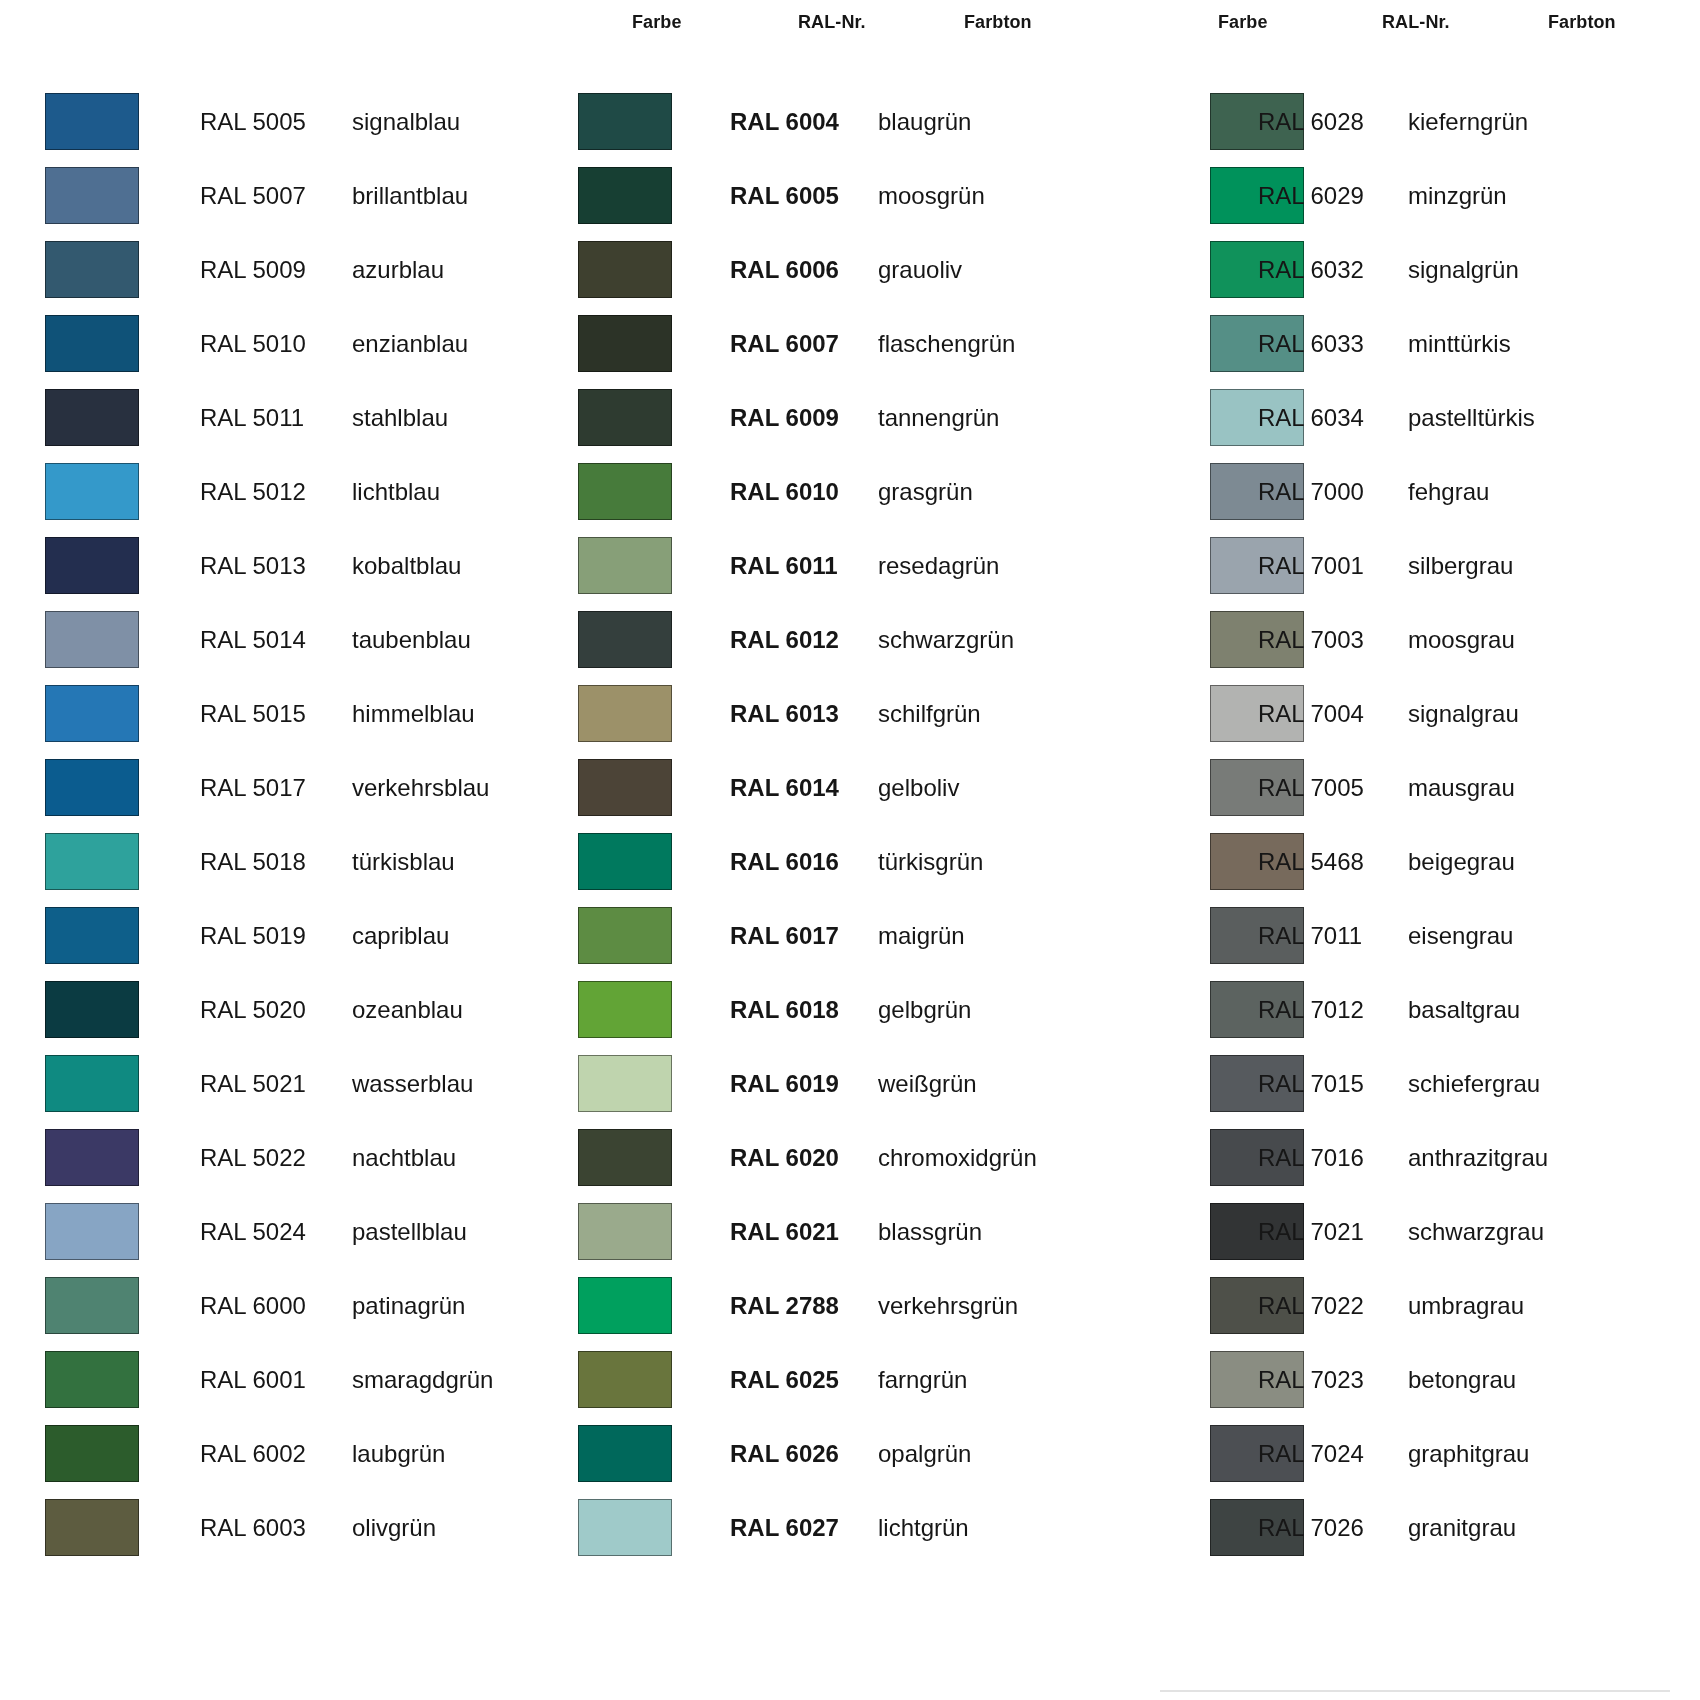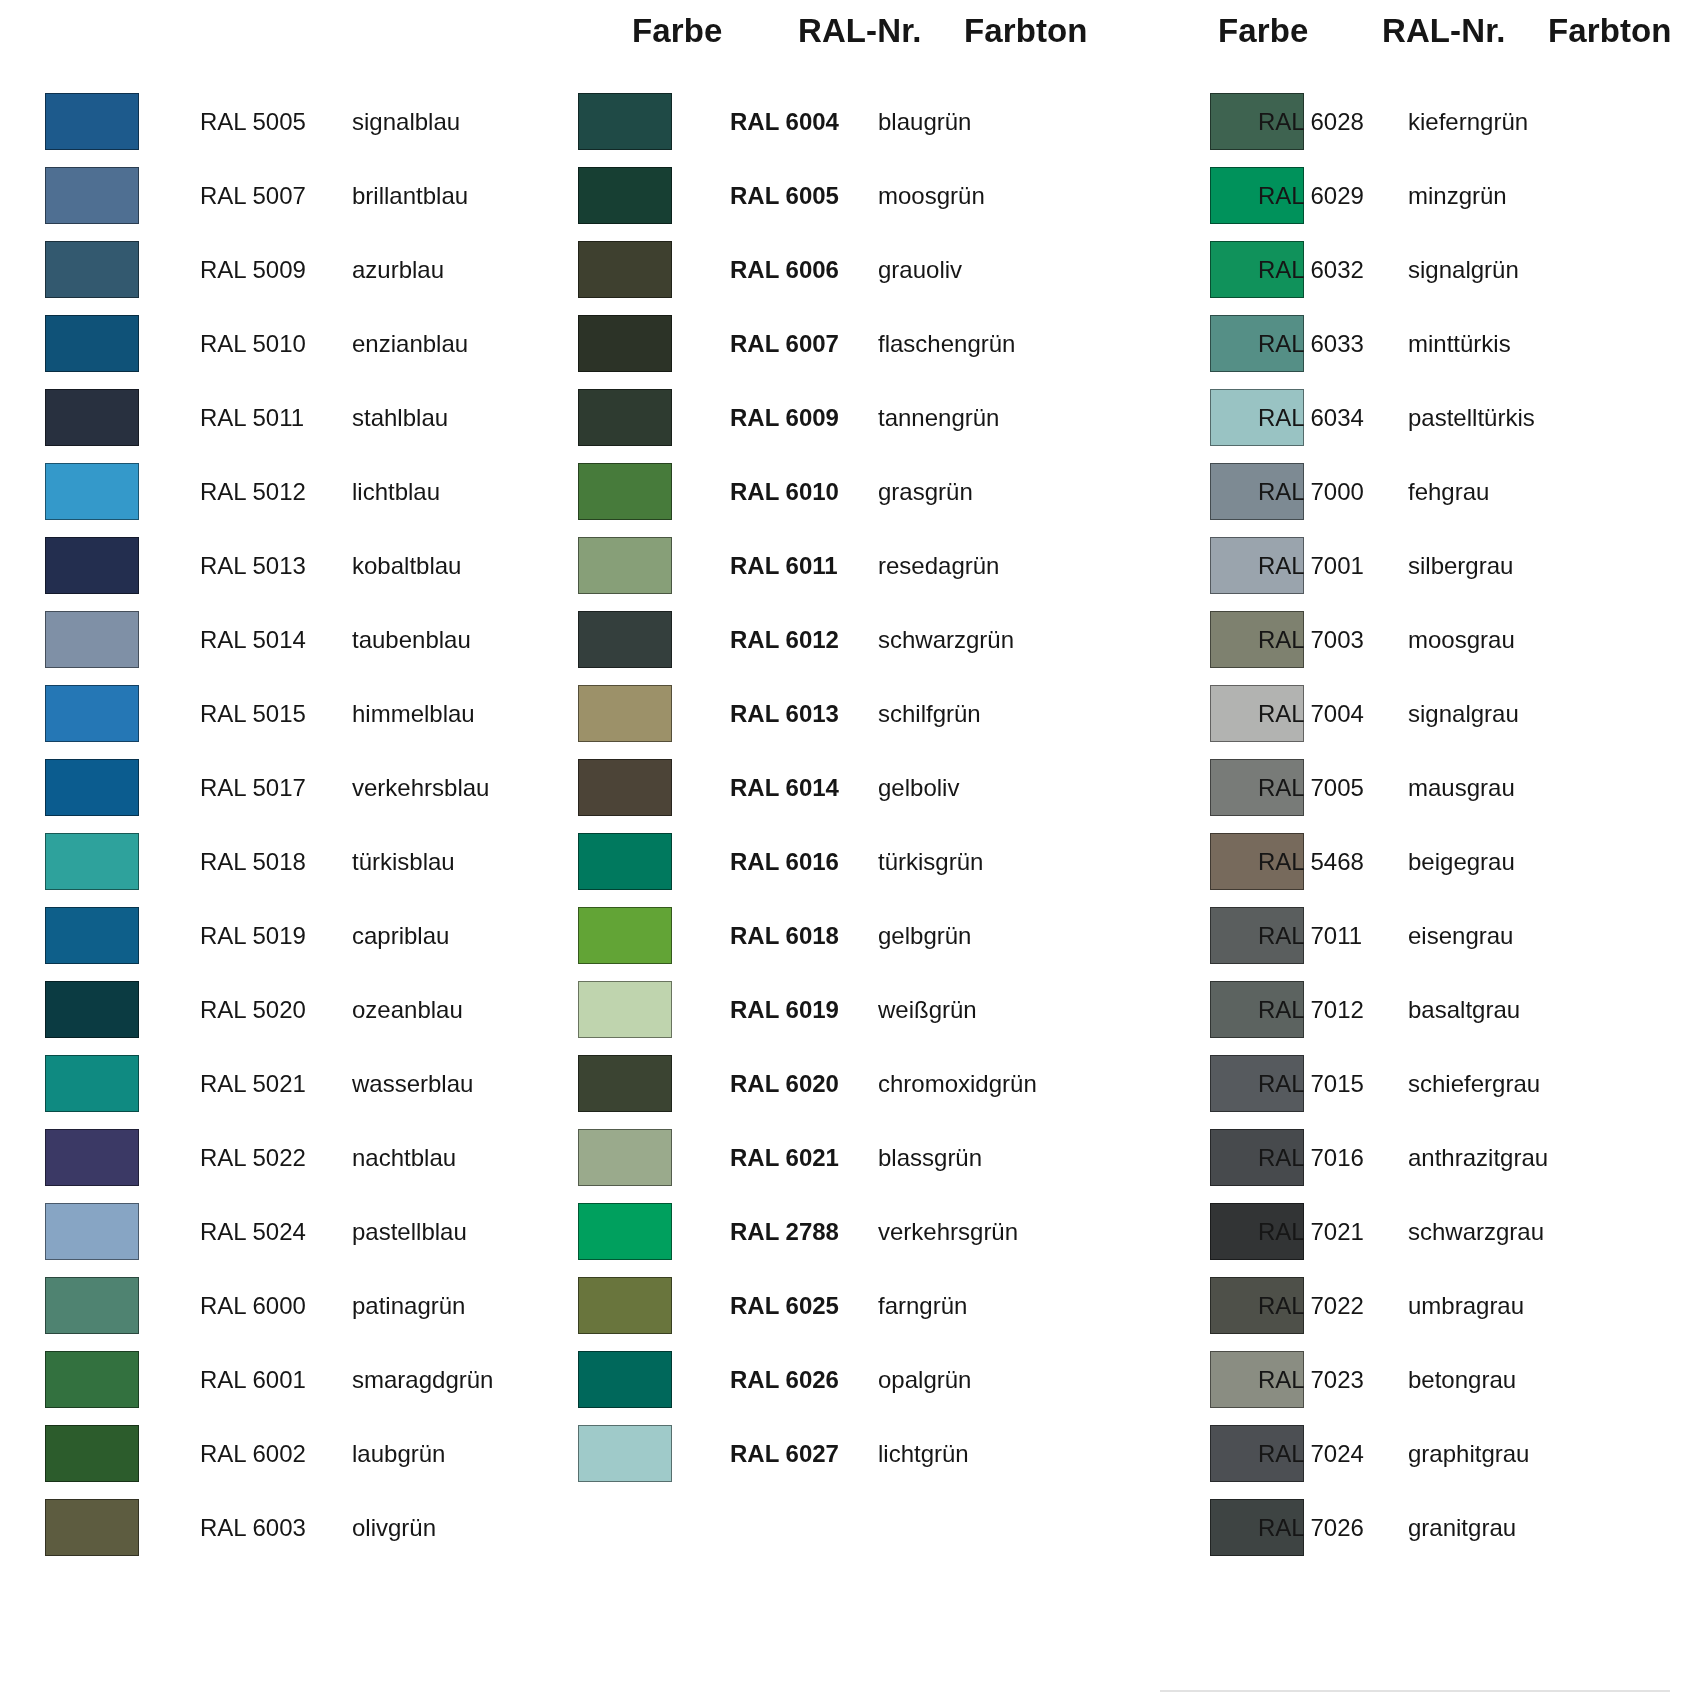--- a/index.html
+++ b/index.html
@@ -28,21 +28,21 @@
   .header-row {
     position: absolute;
     top: 0;
     left: 0;
     width: 1700px;
     height: 60px;
   }
   .hdr {
     position: absolute;
     top: 12px;
-    font-size: 33px;
+    font-size: 18px;
     font-weight: bold;
     letter-spacing: 0.1px;
     color: #161616;
     white-space: nowrap;
   }
   .hdr.c2-farbe   { left: 632px; }
   .hdr.c2-ralnr   { left: 798px; }
   .hdr.c2-farbton { left: 964px; }
   .hdr.c3-farbe   { left: 1218px; }
   .hdr.c3-ralnr   { left: 1382px; }
@@ -265,20 +265,25 @@
         <div class="swatch" style="background: rgb(76, 68, 55);"></div>
         <span class="ral-nr">RAL 6014</span>
         <span class="farbton">gelboliv</span>
       </div>
       <div class="row">
         <div class="swatch" style="background: rgb(0, 121, 94);"></div>
         <span class="ral-nr">RAL 6016</span>
         <span class="farbton">türkisgrün</span>
       </div>
       <div class="row">
+        <div class="swatch" style="background: rgb(93, 140, 67);"></div>
+        <span class="ral-nr">RAL 6017</span>
+        <span class="farbton">maigrün</span>
+      </div>
+      <div class="row">
         <div class="swatch" style="background: rgb(98, 164, 54);"></div>
         <span class="ral-nr">RAL 6018</span>
         <span class="farbton">gelbgrün</span>
       </div>
       <div class="row">
         <div class="swatch" style="background: rgb(191, 212, 174);"></div>
         <span class="ral-nr">RAL 6019</span>
         <span class="farbton">weißgrün</span>
       </div>
       <div class="row">

